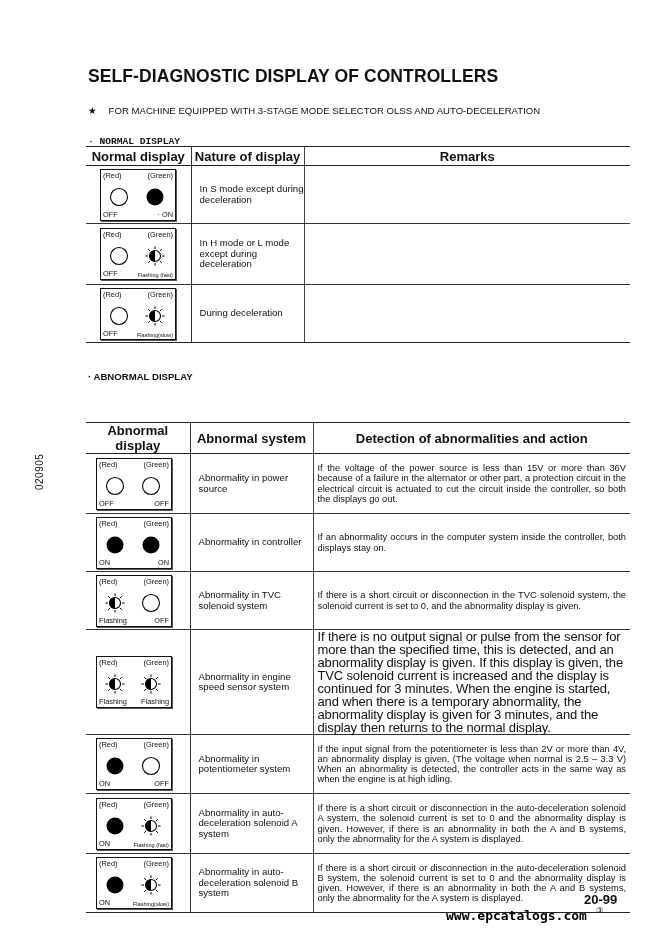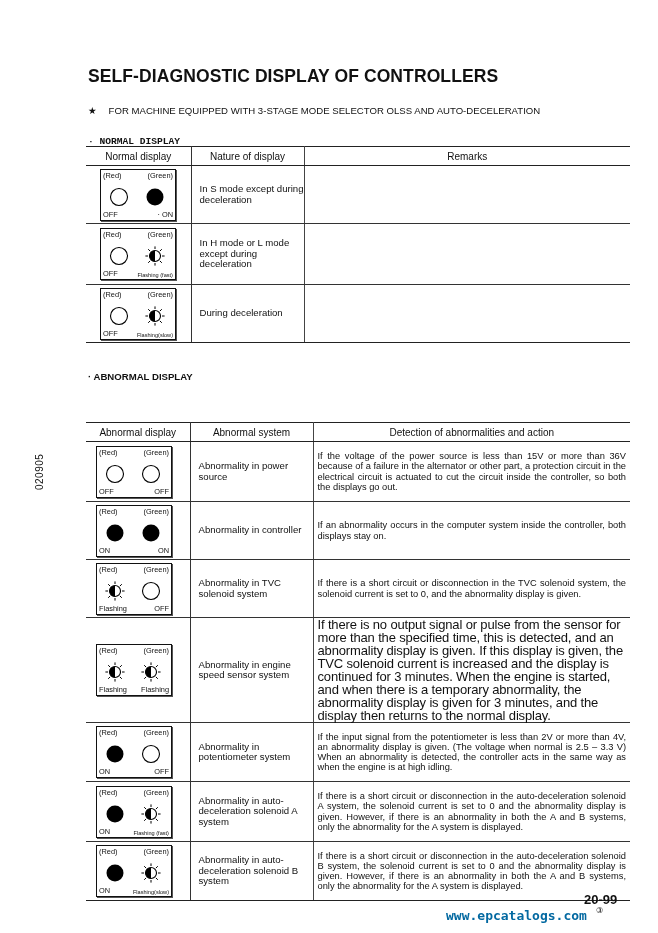--- a/index.html
+++ b/index.html
@@ -4,21 +4,21 @@
 <style>
   html, body { margin:0; padding:0; background:#ffffff; }
   body { width:658px; height:933px; position:relative; overflow:hidden; color:#111; font-family:"Liberation Sans", sans-serif; }
   .abs { position:absolute; }
   .title { left:88px; top:66px; font-size:17.5px; font-weight:bold; letter-spacing:0.1px; }
   .subtitle { left:88px; top:105px; font-size:9.6px; font-weight:normal; }
   .subtitle .star { margin-right:12px; }
   .section { left:88px; font-size:9.6px; font-weight:bold; }
   .side-code { left:34px; top:448px; font-size:10px; transform:rotate(-90deg); transform-origin:left top; top:490px; letter-spacing:0.5px; }
   table.t { position:absolute; border-collapse:collapse; font-size:9.2px; }
-  table.t th { font-weight:normal; text-align:center; height:18px; padding:0; font-size:10px; }
+  table.t th { font-weight:bold; text-align:center; height:18px; padding:0; font-size:13px; }
   table.t td { vertical-align:middle; padding:0; }
   table.t tr.head th { border-top:1.6px solid #222; border-bottom:1.4px solid #222; }
   table.t tr.row td { border-bottom:1.2px solid #333; }
   table.t tr.row:last-child td { border-bottom:1.6px solid #222; }
   .c1 { border-right:1px solid #333; }
   .c2 { border-right:1px solid #444; }
   .desc { padding-left:8px !important; line-height:10.5px; font-size:9.6px; }
   .det { padding:0 4px 0 4px !important; line-height:10.2px; font-size:9.3px; text-align:justify; }
   .det.small { font-size:13px; line-height:13px; text-align:left; letter-spacing:-0.15px; }
   .panel { width:74px; height:50px; border:1.4px solid #111; box-shadow:1px 1px 0 #555; position:relative; margin-left:14px; }
@@ -26,21 +26,21 @@
   .panel .lbl.l { left:2px; } .panel .lbl.r { right:2px; }
   .panel .st { position:absolute; font-size:7.4px; bottom:1px; }
   .panel .st.l { left:2px; } .panel .st.r { right:2px; }
   .panel .st.tiny { font-size:5.6px; }
   .panel .lamp { position:absolute; top:17px; width:20px; height:20px; }
   .panel .lamp.l { left:8px; } .panel .lamp.r { left:44px; }
   .footnote { left:80px; top:834px; font-size:9.6px; line-height:13px; }
   .footnote .star { display:inline-block; width:18px; }
   .footnote .indent { padding-left:18px; }
   .pageno { left:584px; top:892px; font-size:13px; font-weight:bold; }
-  .site { left:446px; top:908px; font-family:"DejaVu Sans Mono", monospace; font-size:13px; color:#0369a1; font-weight:bold; }
+  .site { left:446px; top:908px; font-family:"DejaVu Sans Mono", monospace; font-size:13px; color:#000000; font-weight:bold; }
   .mark3 { left:596px; top:906px; font-size:8px; }
 </style>
 </head>
 <body>
 
 <div class="abs title">SELF-DIAGNOSTIC DISPLAY OF CONTROLLERS</div>
 <div class="abs subtitle"><span class="star">★</span><span>FOR MACHINE EQUIPPED WITH 3-STAGE MODE SELECTOR OLSS AND AUTO-DECELERATION</span></div>
 <div class="abs side-code">020905</div>
 
 <div class="abs section" style="top:136px;font-family:Liberation Mono, monospace;">· NORMAL DISPLAY</div>

